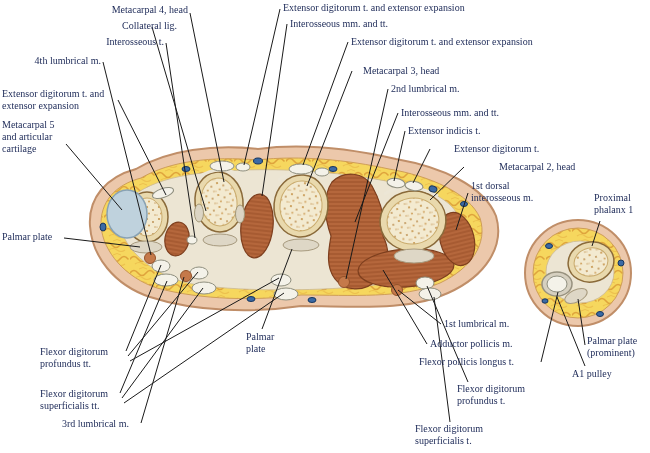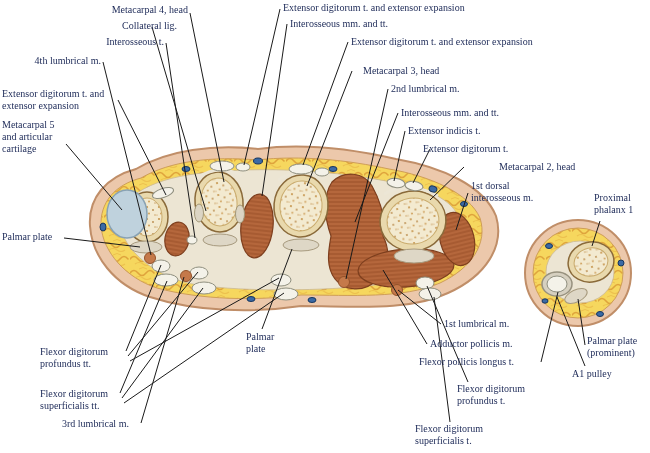--- a/index.html
+++ b/index.html
@@ -194,21 +194,21 @@
   <div class="lbl r" style="right:473px;top:20px;">Collateral lig.</div>
   <div class="lbl r" style="right:486px;top:36px;">Interosseous t.</div>
   <div class="lbl r" style="right:549px;top:55px;">4th lumbrical m.</div>
   <div class="lbl" style="left:283px;top:2px;">Extensor digitorum t. and extensor expansion</div>
   <div class="lbl" style="left:290px;top:18px;">Interosseous mm. and tt.</div>
   <div class="lbl" style="left:351px;top:36px;">Extensor digitorum t. and extensor expansion</div>
   <div class="lbl" style="left:355px;top:65px;margin-left:8px;">Metacarpal 3, head</div>
   <div class="lbl" style="left:391px;top:83px;">2nd lumbrical m.</div>
   <div class="lbl" style="left:401px;top:107px;">Interosseous mm. and tt.</div>
   <div class="lbl" style="left:408px;top:125px;">Extensor indicis t.</div>
-  <div class="lbl" style="left:423px;top:143px;">Extensor digitorum t.</div>
+  <div class="lbl" style="left:454px;top:143px;">Extensor digitorum t.</div>
   <div class="lbl" style="left:467px;top:161px;margin-left:32px;">Metacarpal 2, head</div>
   <div class="lbl" style="left:471px;top:180px;">1st dorsal
 interosseous m.</div>
   <div class="lbl" style="left:594px;top:192px;">Proximal
 phalanx 1</div>
   <div class="lbl" style="left:2px;top:88px;">Extensor digitorum t. and
 extensor expansion</div>
   <div class="lbl" style="left:2px;top:119px;">Metacarpal 5
 and articular
 cartilage</div>

